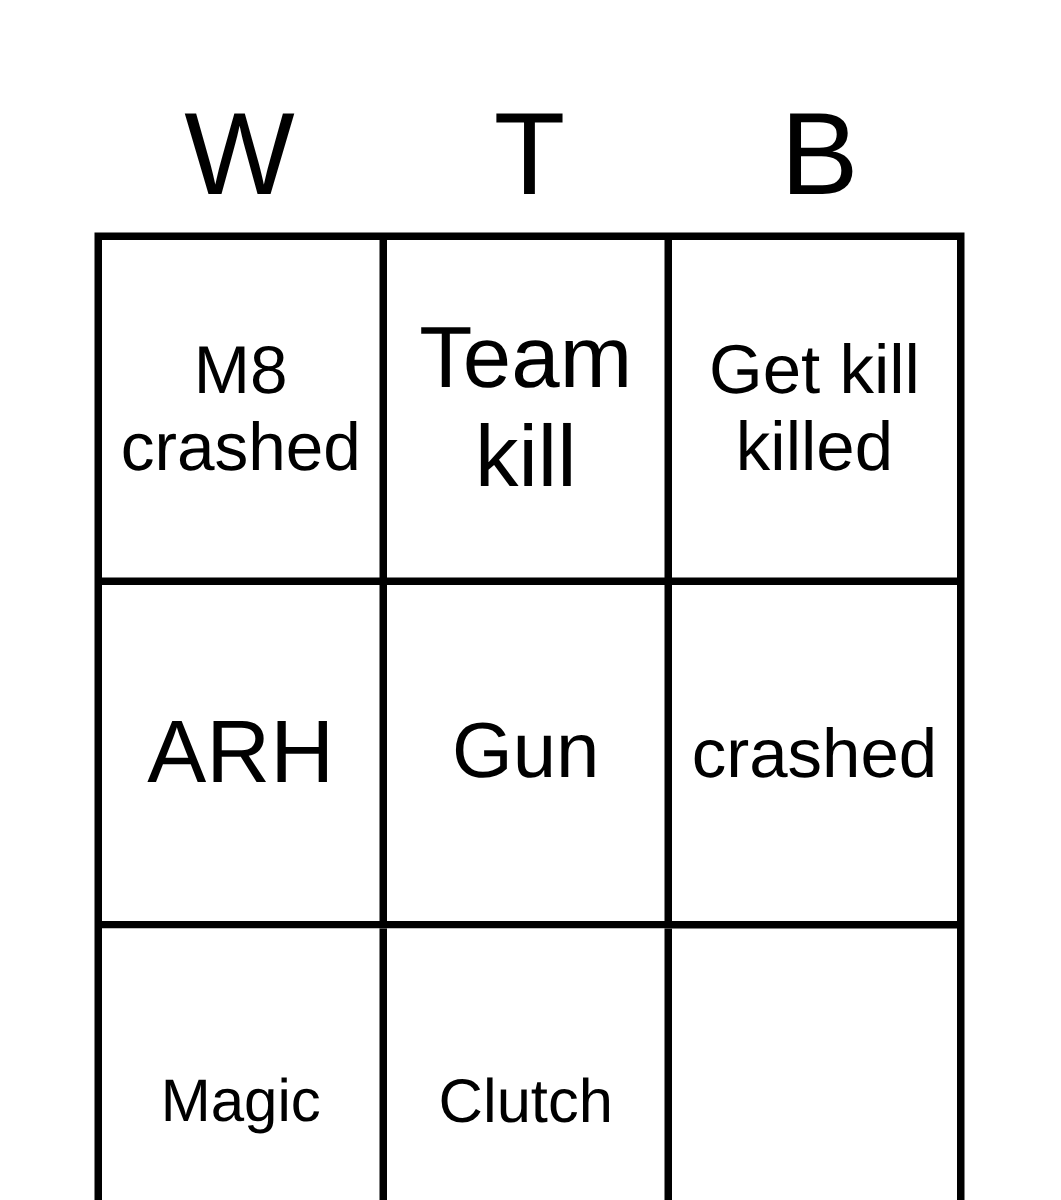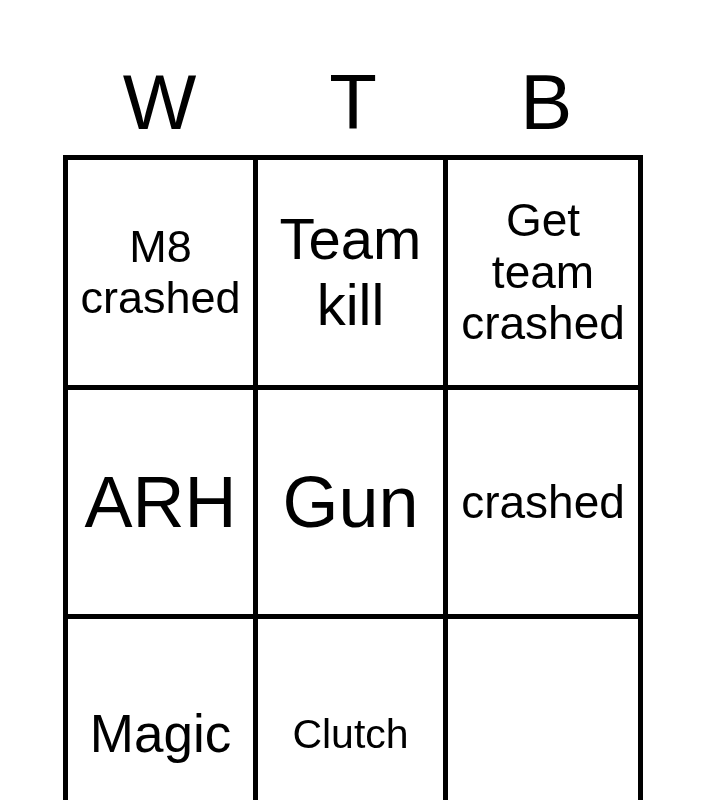--- a/index.html
+++ b/index.html
@@ -62,24 +62,24 @@
   .bingo-cell:nth-child(n+7) { border-bottom: none; }
   .cell-label {
     display: block;
     line-height: 1.15;
     color: #000000;
   }
   
   .bingo-cell:nth-child(1) .cell-label { font-size: 45px; }
   .bingo-cell:nth-child(2) .cell-label { font-size: 58px; }
   .bingo-cell:nth-child(3) .cell-label { font-size: 46px; line-height: 1.12; }
-  .bingo-cell:nth-child(4) .cell-label { font-size: 72px; }
-  .bingo-cell:nth-child(5) .cell-label { font-size: 72px; }
+  .bingo-cell:nth-child(4) .cell-label { font-size: 59px; }
+  .bingo-cell:nth-child(5) .cell-label { font-size: 52px; }
   .bingo-cell:nth-child(6) .cell-label { font-size: 46px; }
-  .bingo-cell:nth-child(7) .cell-label { font-size: 53px; }
+  .bingo-cell:nth-child(7) .cell-label { font-size: 40px; }
   .bingo-cell:nth-child(8) .cell-label { font-size: 41px; }
   .bingo-cell:nth-child(9) .cell-label { font-size: 57px; margin-top: 24px; }
 </style>
 </head>
 <body>
 
 <div class="page">
 
   <div class="header-row">
     <div class="header-letter">W</div>
@@ -88,21 +88,21 @@
   </div>
 
   <div class="bingo-grid">
     <div class="bingo-cell">
       <span class="cell-label">M8 crashed</span>
     </div>
     <div class="bingo-cell">
       <span class="cell-label">Team kill</span>
     </div>
     <div class="bingo-cell">
-      <span class="cell-label">Get team crashed</span>
+      <span class="cell-label">Get kill killed</span>
     </div>
     <div class="bingo-cell">
       <span class="cell-label">ARH</span>
     </div>
     <div class="bingo-cell">
       <span class="cell-label">Gun</span>
     </div>
     <div class="bingo-cell">
       <span class="cell-label">crashed</span>
     </div>

